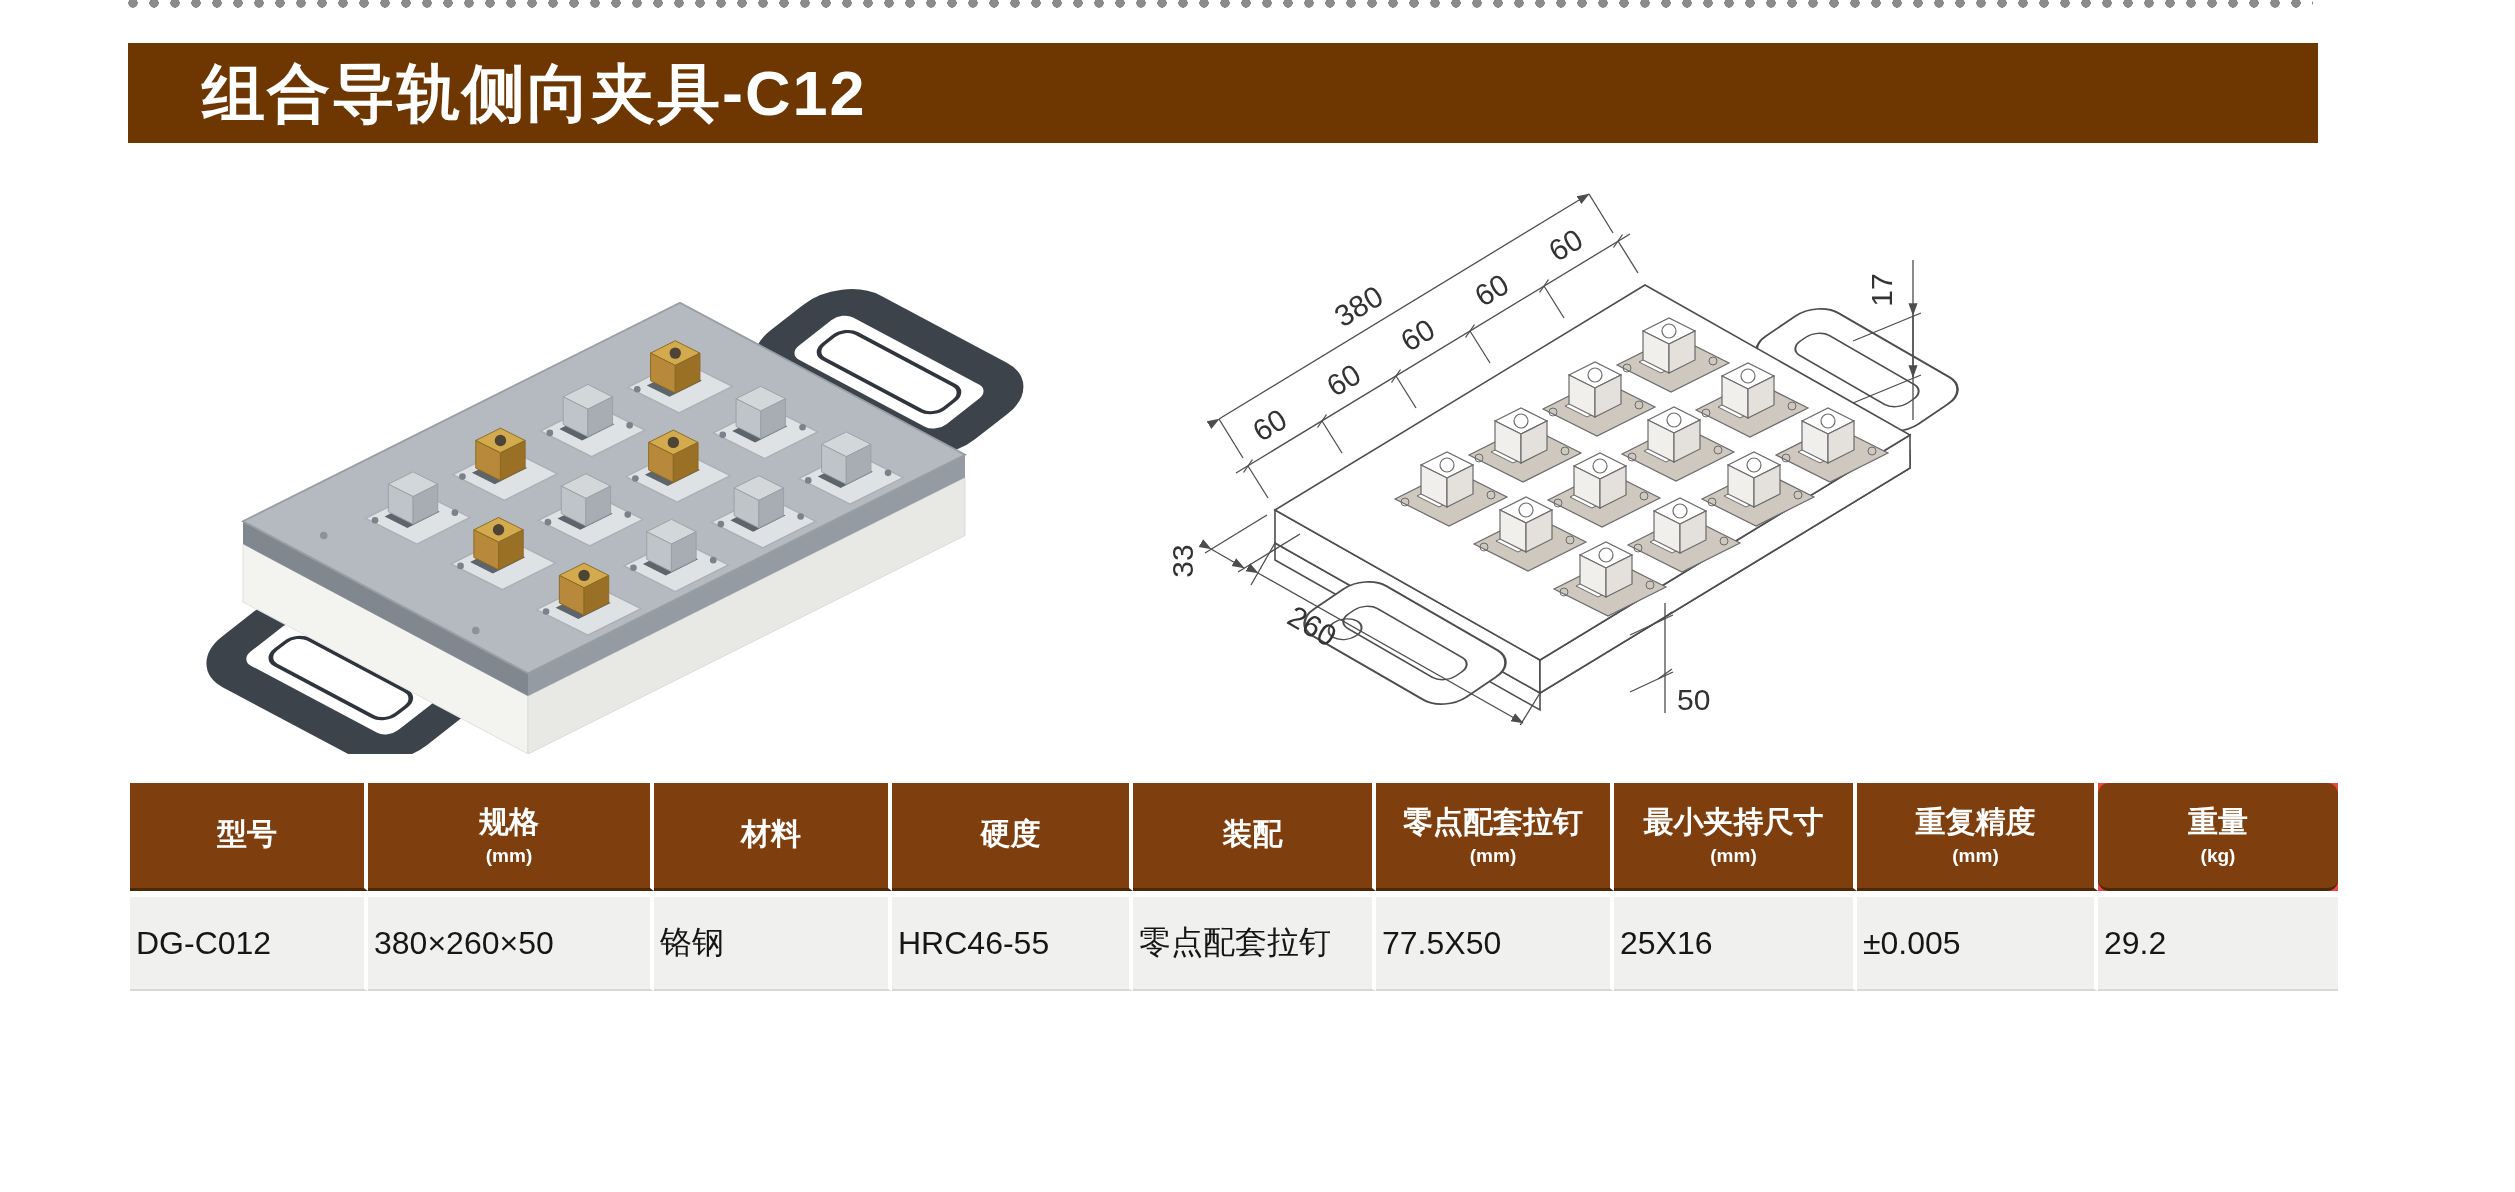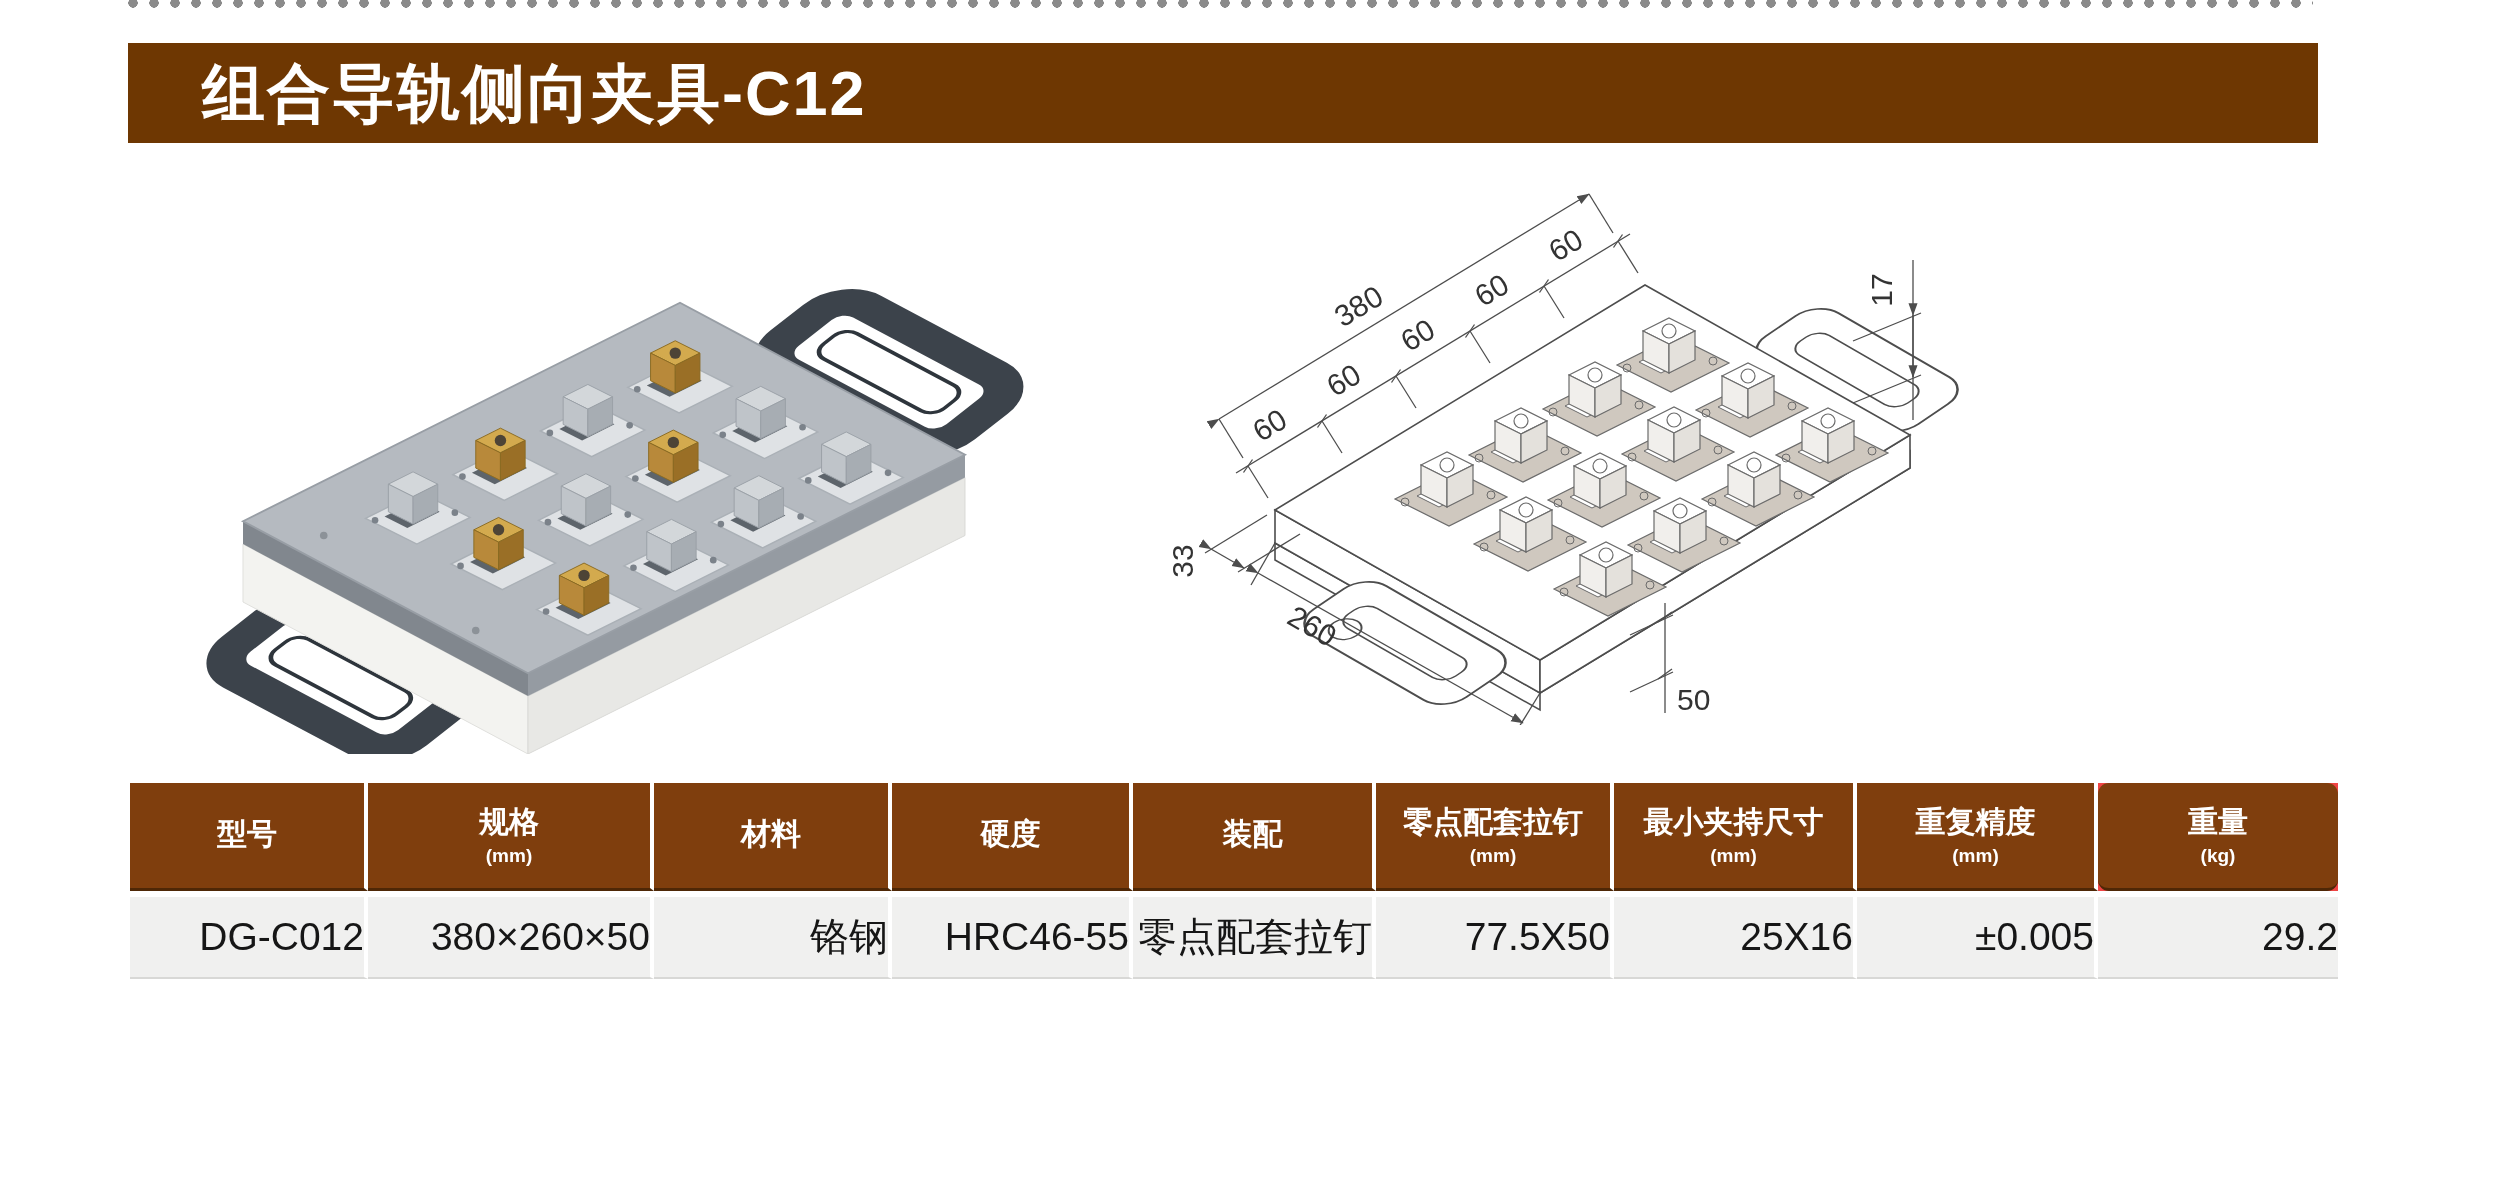--- a/index.html
+++ b/index.html
@@ -36,22 +36,22 @@
   }
   table.spec th{
     height:105px;background:#7F3E0D;color:#ffffff;font-weight:bold;font-size:30px;
     text-align:center;vertical-align:middle;padding:0;line-height:1.25;
     border-right:4px solid #ffffff;border-bottom:3px solid #4E2706;
   }
   table.spec th:last-child{border-right:none;border-radius:11px;}
   table.spec th .l1{display:block;}
   table.spec th .l2{display:block;font-size:19px;margin-top:3px;}
   table.spec td{
-    height:80px;background:#F0F0EF;color:#161616;font-size:39px;
-    text-align:right;vertical-align:middle;padding:0;
+    height:80px;background:#F0F0EF;color:#161616;font-size:32px;
+    text-align:left;vertical-align:middle;padding:6px;
     border-top:6px solid #ffffff;border-right:4px solid #ffffff;border-bottom:2px solid #D8D8D6;
   }
   table.spec td:last-child{border-right:none;}
 
   .dim{font-size:30px;fill:#333333;}
 </style>
 </head>
 <body>
 
 <div class="page">

